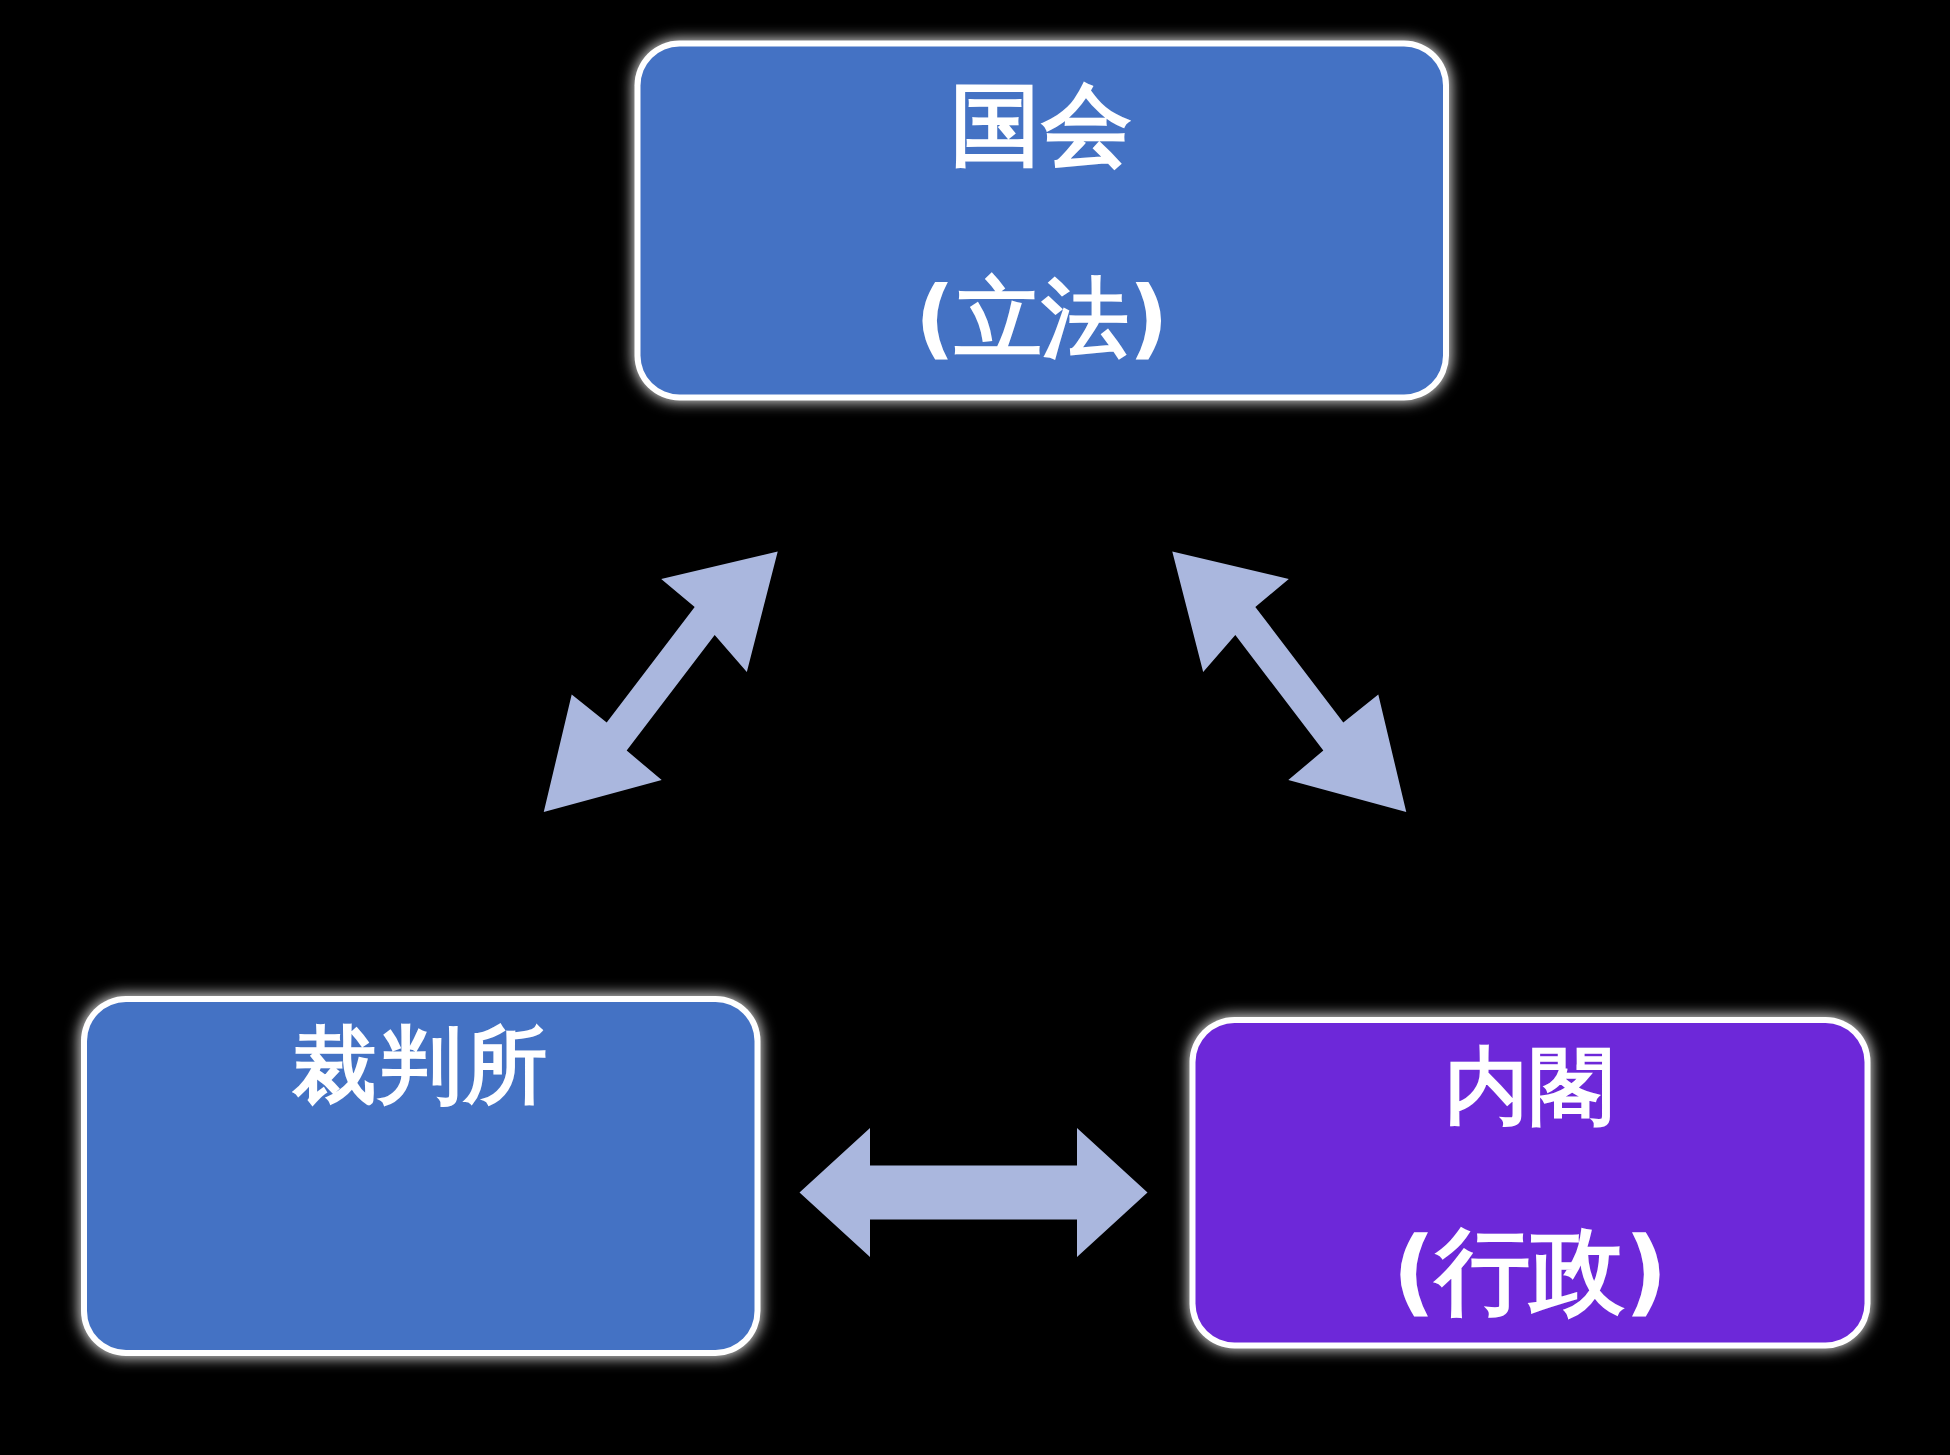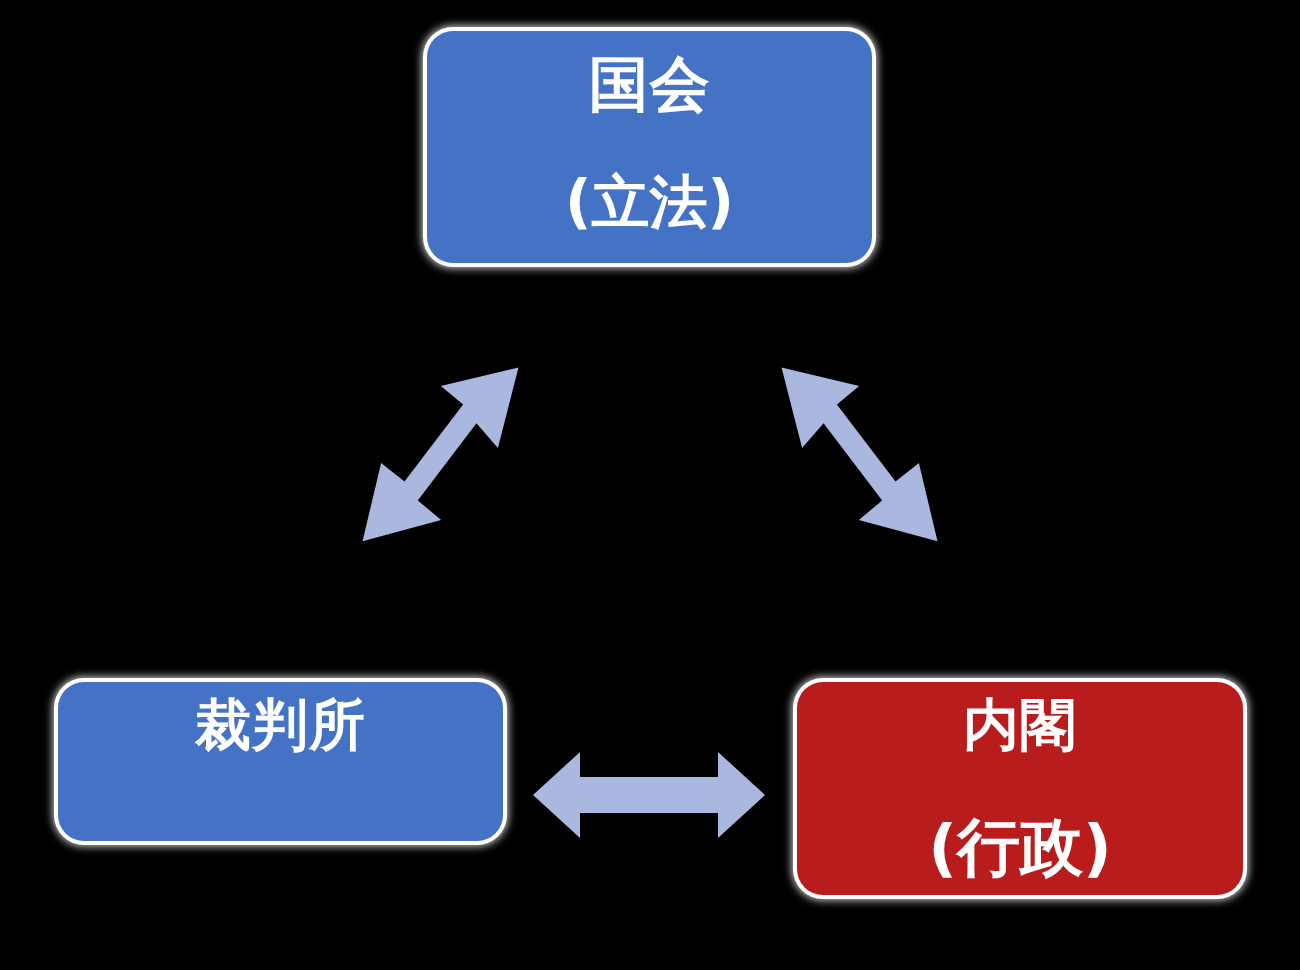--- a/index.html
+++ b/index.html
@@ -65,32 +65,32 @@
     font-size: 56px;
     line-height: 1.05;
     letter-spacing: 0px;
     white-space: nowrap;
   }
 
   
   #box-diet {
     left: 427px;
     top: 31px;
-    width: 445px;
+    width: 535px;
     height: 232px;
-    padding: 22px 0 30px 0;
+    padding: 22px 0 20px 0;
   }
   #box-diet .branch-name { font-size: 60px; }
   #box-diet .branch-role { font-size: 58px; margin-top: 32px; }
 
   #box-courts {
     left: 58px;
-    top: 682px;
+    top: 668px;
     width: 445px;
-    height: 159px;
+    height: 232px;
     padding: 14px 0 14px 0;
   }
   #box-courts .branch-name { font-size: 56px; }
   #box-courts .branch-role { font-size: 54px; }
 
   #box-cabinet {
     left: 797px;
     top: 682px;
     width: 446px;
     height: 213px;
@@ -121,18 +121,18 @@
 
   <div class="branch-box" id="box-diet" style="background: rgb(68, 114, 196); color: rgb(255, 255, 255);">
     <div class="branch-name">国会</div>
     <div class="branch-role">(立法)</div>
   </div>
 
   <div class="branch-box" id="box-courts" style="background: rgb(68, 114, 196); color: rgb(255, 255, 255);">
     <div class="branch-name">裁判所</div>
   </div>
 
-  <div class="branch-box" id="box-cabinet" style="background: #b91c1c; color: rgb(255, 255, 255);">
+  <div class="branch-box" id="box-cabinet" style="background: #6d28d9; color: rgb(255, 255, 255);">
     <div class="branch-name">内閣</div>
     <div class="branch-role">(行政)</div>
   </div>
 
 </div>
 
 </body></html>

